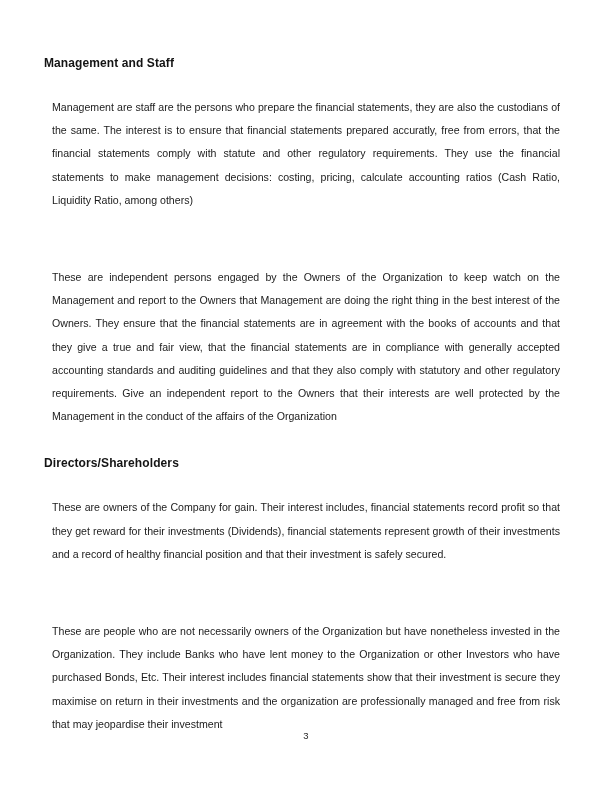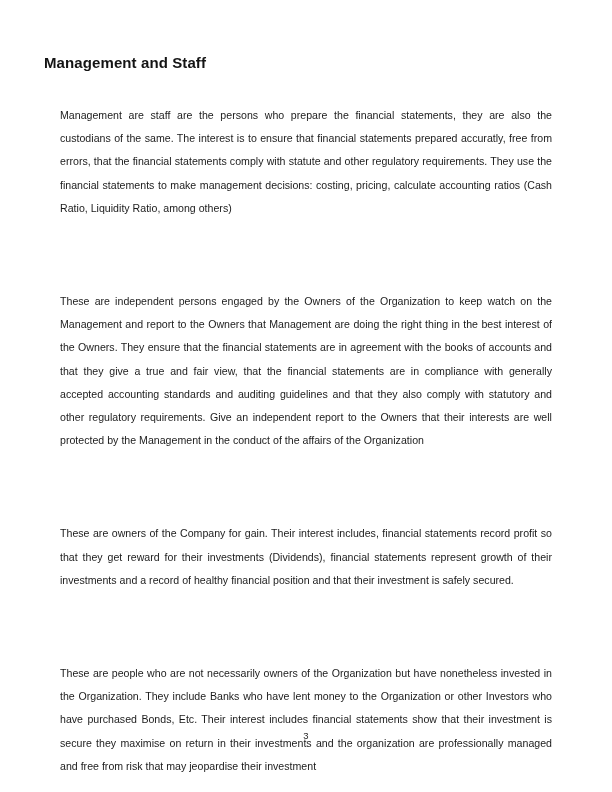--- a/index.html
+++ b/index.html
@@ -25,33 +25,33 @@
   }
 
   .content {
     position: absolute;
     left: 44px;
     top: 56px;
     width: 524px;
   }
 
   h2.section-heading {
-    font-size: 15px;
+    font-size: 12px;
     font-weight: bold;
     line-height: 14px;
     margin: 0;
     padding: 0;
     letter-spacing: 0.1px;
     color: #141414;
   }
 
   p.body-text {
     font-size: 10.6px;
     line-height: 23.2px;
-    margin: 16px;
+    margin: 8px;
     padding: 0;
     text-align: justify;
     text-justify: inter-word;
     color: #1b1b1b;
     letter-spacing: 0.01px;
   }
 
   .gap-heading-to-para { height: 18px; }
   .gap-para-to-heading { height: 20px; }
 
@@ -82,20 +82,21 @@
     <div class="gap-para-to-heading"></div>
 
     <div class="block">
       <div class="gap-heading-to-para"></div>
       <p class="body-text">These are independent persons engaged by the Owners of the Organization to keep watch on the Management and report to the Owners that Management are doing the right thing in the best interest of the Owners. They ensure that the financial statements are in agreement with the books of accounts and that they give a true and fair view, that the financial statements are in compliance with generally accepted accounting standards and auditing guidelines and that they also comply with statutory and other regulatory requirements. Give an independent report to the Owners that their interests are well protected by the Management in the conduct of the affairs of the Organization</p>
     </div>
 
     <div class="gap-para-to-heading"></div>
 
     <div class="block">
+      <h2 class="section-heading">Directors/Shareholders</h2>
       <div class="gap-heading-to-para"></div>
       <p class="body-text">These are owners of the Company for gain. Their interest includes, financial statements record profit so that they get reward for their investments (Dividends), financial statements represent growth of their investments and a record of healthy financial position and that their investment is safely secured.</p>
     </div>
 
     <div class="gap-para-to-heading"></div>
 
     <div class="block">
       <div class="gap-heading-to-para"></div>
       <p class="body-text">These are people who are not necessarily owners of the Organization but have nonetheless invested in the Organization. They include Banks who have lent money to the Organization or other Investors who have purchased Bonds, Etc. Their interest includes financial statements show that their investment is secure they maximise on return in their investments and the organization are professionally managed and free from risk that may jeopardise their investment</p>
     </div>

